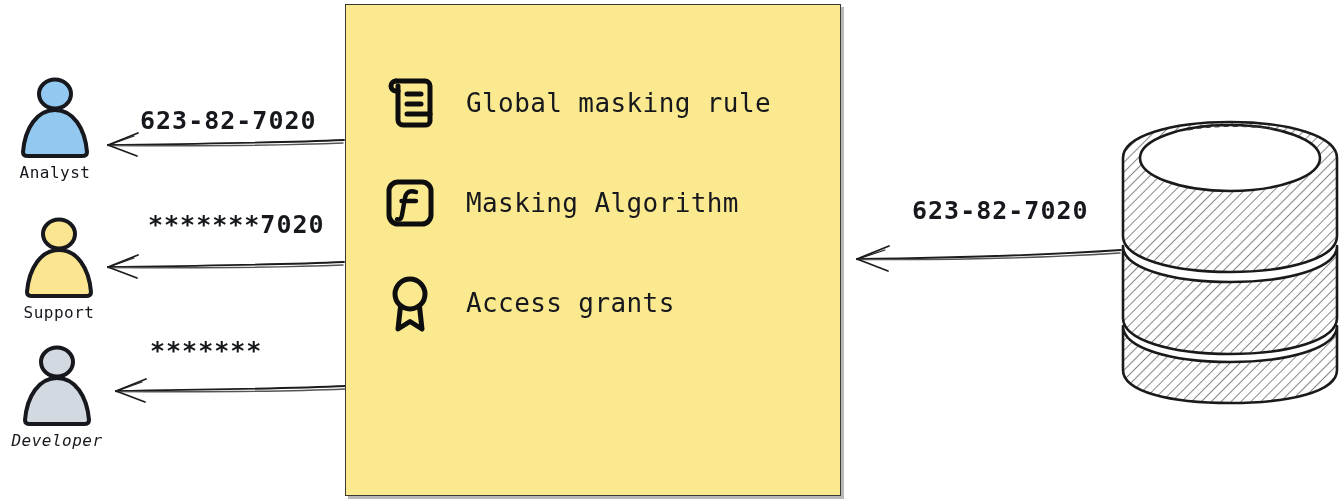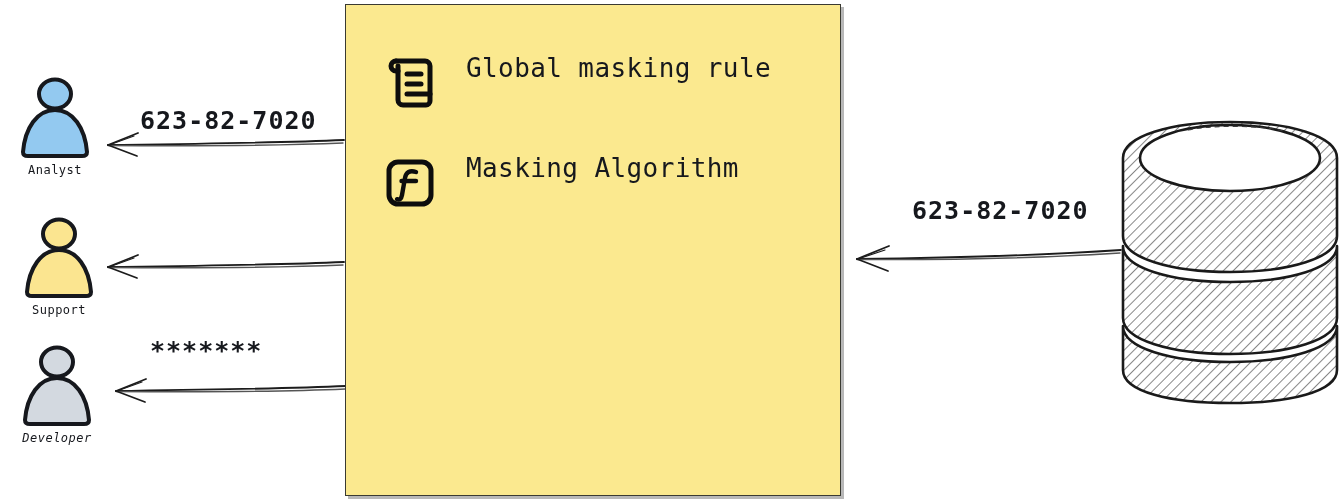--- a/index.html
+++ b/index.html
@@ -25,21 +25,21 @@
     text-align: center;
   }
   .actor .figure {
     width: 78px;
     height: 86px;
     margin: 0 auto;
     display: block;
   }
   .actor .actor-label {
     font-family: "DejaVu Sans Mono", monospace;
-    font-size: 12px;
+    font-size: 16px;
     letter-spacing: 0.5px;
     color: #16181d;
     margin-top: 1px;
     white-space: nowrap;
   }
 
   
   .arrow {
     position: absolute;
   }
@@ -71,21 +71,21 @@
     position: absolute;
     left: 0; top: 0; right: 0; bottom: 0;
     display: flex;
     flex-direction: column;
     justify-content: flex-start;
     padding-top: 48px;
     box-sizing: border-box;
   }
   .policy-row {
     display: flex;
-    align-items: flex-start;
+    align-items: center;
     height: 100px;
     padding-left: 36px;
   }
   .policy-row .row-icon {
     width: 56px;
     height: 60px;
     flex: 0 0 56px;
     display: flex;
     align-items: center;
     justify-content: center;
@@ -133,20 +133,21 @@
 
   <div class="actor" style="left:2px; top:344px;font-style:italic;">
     <svg class="figure" viewBox="0 0 78 86">
       <ellipse cx="39" cy="18" rx="16" ry="14.5" fill="#d3d9e0" stroke="#16181d" stroke-width="4"></ellipse>
       <path d="M39 34 C 21 34 9 52 7 76 C 7 79 9 80 12 80 L 66 80 C 69 80 71 79 71 76 C 69 52 57 34 39 34 Z" fill="#d3d9e0" stroke="#16181d" stroke-width="4" stroke-linejoin="round"></path>
     </svg>
     <div class="actor-label">Developer</div>
   </div>
 
   <div class="edge-label" style="left:140px; top:106px;">623-82-7020</div>
+  <div class="edge-label" style="left:148px; top:210px;">*******7020</div>
   <div class="edge-label" style="left:150px; top:336px;">*******</div>
 
   <div class="arrow" style="left:96px; top:126px;">
     <svg width="250" height="34" viewBox="0 0 250 34">
       <path d="M248 14 C 180 17, 90 18, 12 19" fill="none" stroke="#1c1c1c" stroke-width="1.8" stroke-linecap="round"></path>
       <path d="M247 17 C 178 20, 88 20, 12 19.5" fill="none" stroke="#555" stroke-width="1.4" stroke-linecap="round"></path>
       <path d="M12 19 L 42 7" fill="none" stroke="#1c1c1c" stroke-width="1.8" stroke-linecap="round"></path>
       <path d="M12 19 L 41 30" fill="none" stroke="#1c1c1c" stroke-width="1.8" stroke-linecap="round"></path>
       <path d="M13 19 L 38 10" fill="none" stroke="#1c1c1c" stroke-width="1.2" stroke-linecap="round"></path>
     </svg>
@@ -193,20 +194,29 @@
         <span class="row-icon">
           <svg width="50" height="50" viewBox="0 0 50 50">
             <rect x="4" y="4" width="42" height="42" rx="9" ry="9" fill="none" stroke="#0d0d0d" stroke-width="5"></rect>
             <path d="M31 14 c -6 -2 -10 0 -11 6 l -3 17 c -0.7 4 -2.5 5 -5 4.2" fill="none" stroke="#0d0d0d" stroke-width="4.4" stroke-linecap="round"></path>
             <line x1="16.5" y1="23" x2="31" y2="23" stroke="#0d0d0d" stroke-width="4.4" stroke-linecap="round"></line>
           </svg>
         </span>
         <span class="row-label">Masking Algorithm</span>
       </div>
 
+      <div class="policy-row">
+        <span class="row-icon">
+          <svg width="50" height="58" viewBox="0 0 50 58">
+            <circle cx="25" cy="20" r="15" fill="none" stroke="#0d0d0d" stroke-width="5"></circle>
+            <path d="M15.5 32.5 L13 55 L25 47.5 L37 55 L34.5 32.5" fill="none" stroke="#0d0d0d" stroke-width="5" stroke-linejoin="round" stroke-linecap="round"></path>
+          </svg>
+        </span>
+        <span class="row-label">Access grants</span>
+      </div>
 
     </div>
   </div>
 
   <div class="edge-label" style="left:912px; top:196px;">623-82-7020</div>
 
   <div class="arrow" style="left:845px; top:238px;">
     <svg width="278" height="36" viewBox="0 0 278 36">
       <path d="M276 12 C 200 17, 100 20, 12 21" fill="none" stroke="#1c1c1c" stroke-width="1.8" stroke-linecap="round"></path>
       <path d="M275 15 C 198 20, 98 22, 12 21.5" fill="none" stroke="#555" stroke-width="1.4" stroke-linecap="round"></path>

